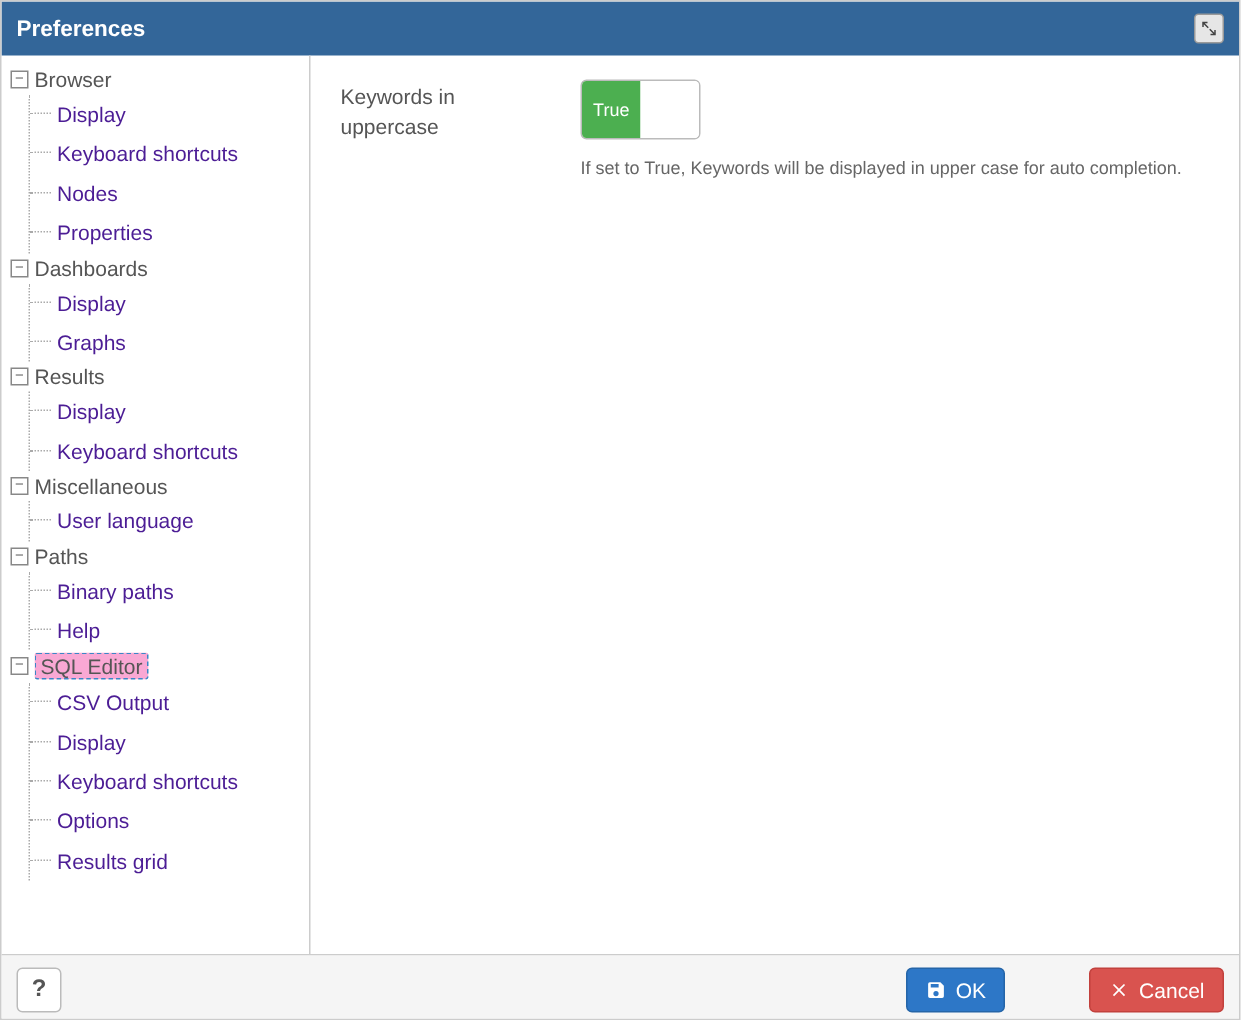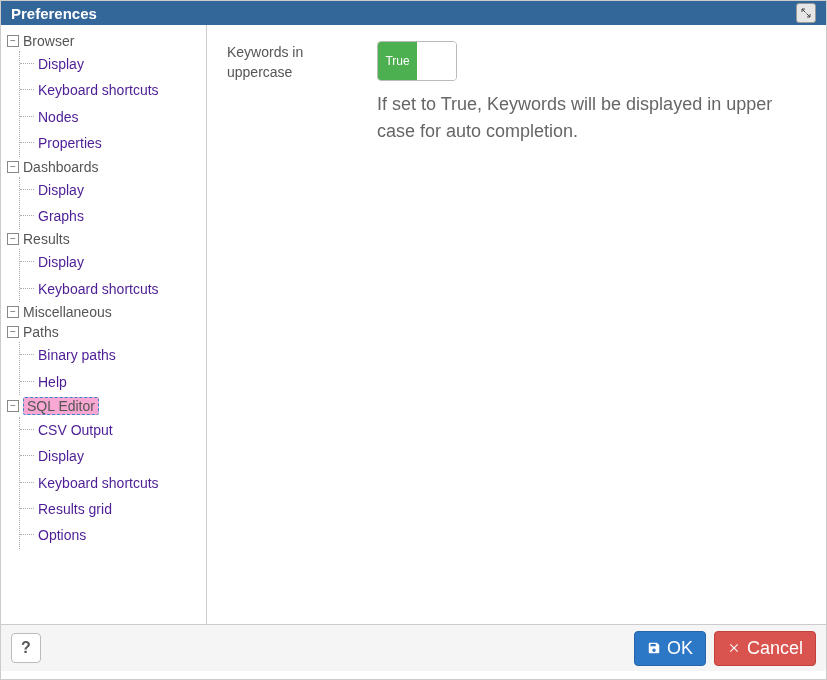--- a/index.html
+++ b/index.html
@@ -14,21 +14,21 @@
       border: 1px solid #ccc;
     }
     .titlebar {
       background: #336699;
       color: #fff;
       font-weight: 600;
       padding: 6px 10px;
       display: flex;
       justify-content: space-between;
       align-items: center;
-      height: 24px;
+      height: 36px;
     }
     .titlebar .title { font-size: 15px; }
     .expand-btn {
       width: 20px; height: 20px;
       background: #e6e6e6;
       border: 1px solid #999;
       border-radius: 3px;
       display: flex; align-items: center; justify-content: center;
       cursor: pointer;
     }
@@ -98,21 +98,21 @@
       background: #d8ecfb;
       padding: 1px 4px;
       border-radius: 2px;
     }
     .content {
       flex: 1;
       padding: 16px 20px;
     }
     .form-row {
       display: flex;
-      gap: 30px;
+      gap: 40px;
       align-items: flex-start;
     }
     .form-label {
       width: 120px;
       color: #555;
       line-height: 1.4;
       padding-top: 2px;
     }
     .form-value { flex: 1; }
     .toggle {
@@ -136,21 +136,21 @@
       font-weight: 500;
     }
     .toggle .off {
       flex: 1;
       background: #fff;
     }
     .help-text {
       margin-top: 10px;
       color: #666;
       line-height: 1.5;
-      font-size: 18px;
+      font-size: 12px;
     }
     .footer {
       height: 46px;
       display: flex;
       justify-content: space-between;
       align-items: center;
       padding: 0 10px;
       background: #f5f5f5;
     }
     .help-btn {
@@ -165,24 +165,25 @@
       display:flex;align-items:center;justify-content:center;
     }
     .footer-right { display: flex; gap: 8px; }
     .btn {
       display: inline-flex;
       align-items: center;
       gap: 6px;
       padding: 6px 12px;
       border-radius: 4px;
       border: 1px solid;
-      font-size: 18px;
+      font-size: 14px;
       font-weight: 500;
       cursor: pointer;
       color: #fff;
+      margin-left: 48px;
     }
     .btn-primary { background: #2d77c7; border-color: #2565a8; }
     .btn-danger { background: #d9534f; border-color: #c2413d; text-align: center; }
     .btn svg { width: 14px; height: 14px; fill: #fff; }
   </style>
 </head>
 <body>
 
 <div class="titlebar">
   <span class="title">Preferences</span>
@@ -225,42 +226,45 @@
         <div class="tree-children">
           <div class="tree-child"><span class="child-label">Display</span></div>
           <div class="tree-child"><span class="child-label">Keyboard shortcuts</span></div>
         </div>
       </div>
       <div class="tree-group">
         <div class="tree-parent">
           <span class="collapse-icon">−</span>
           <span class="parent-label">Miscellaneous</span>
         </div>
+        <div class="tree-children">
+          <div class="tree-child"><span class="child-label">User language</span></div>
+        </div>
       </div>
       <div class="tree-group">
         <div class="tree-parent">
           <span class="collapse-icon">−</span>
           <span class="parent-label">Paths</span>
         </div>
         <div class="tree-children">
           <div class="tree-child"><span class="child-label">Binary paths</span></div>
           <div class="tree-child"><span class="child-label">Help</span></div>
         </div>
       </div>
       <div class="tree-group">
         <div class="tree-parent selected">
           <span class="collapse-icon">−</span>
           <span class="parent-label">SQL Editor</span>
         </div>
         <div class="tree-children">
           <div class="tree-child"><span class="child-label">CSV Output</span></div>
           <div class="tree-child"><span class="child-label">Display</span></div>
           <div class="tree-child"><span class="child-label">Keyboard shortcuts</span></div>
+          <div class="tree-child"><span class="child-label">Options</span></div>
           <div class="tree-child"><span class="child-label">Results grid</span></div>
-          <div class="tree-child"><span class="child-label">Options</span></div>
         </div>
       </div>
     </div>
   <div class="content">
     <div class="form-row">
       <div class="form-label">Keywords in uppercase</div>
       <div class="form-value">
         <div class="toggle">
           <span class="on">True</span>
           <span class="off"></span>

